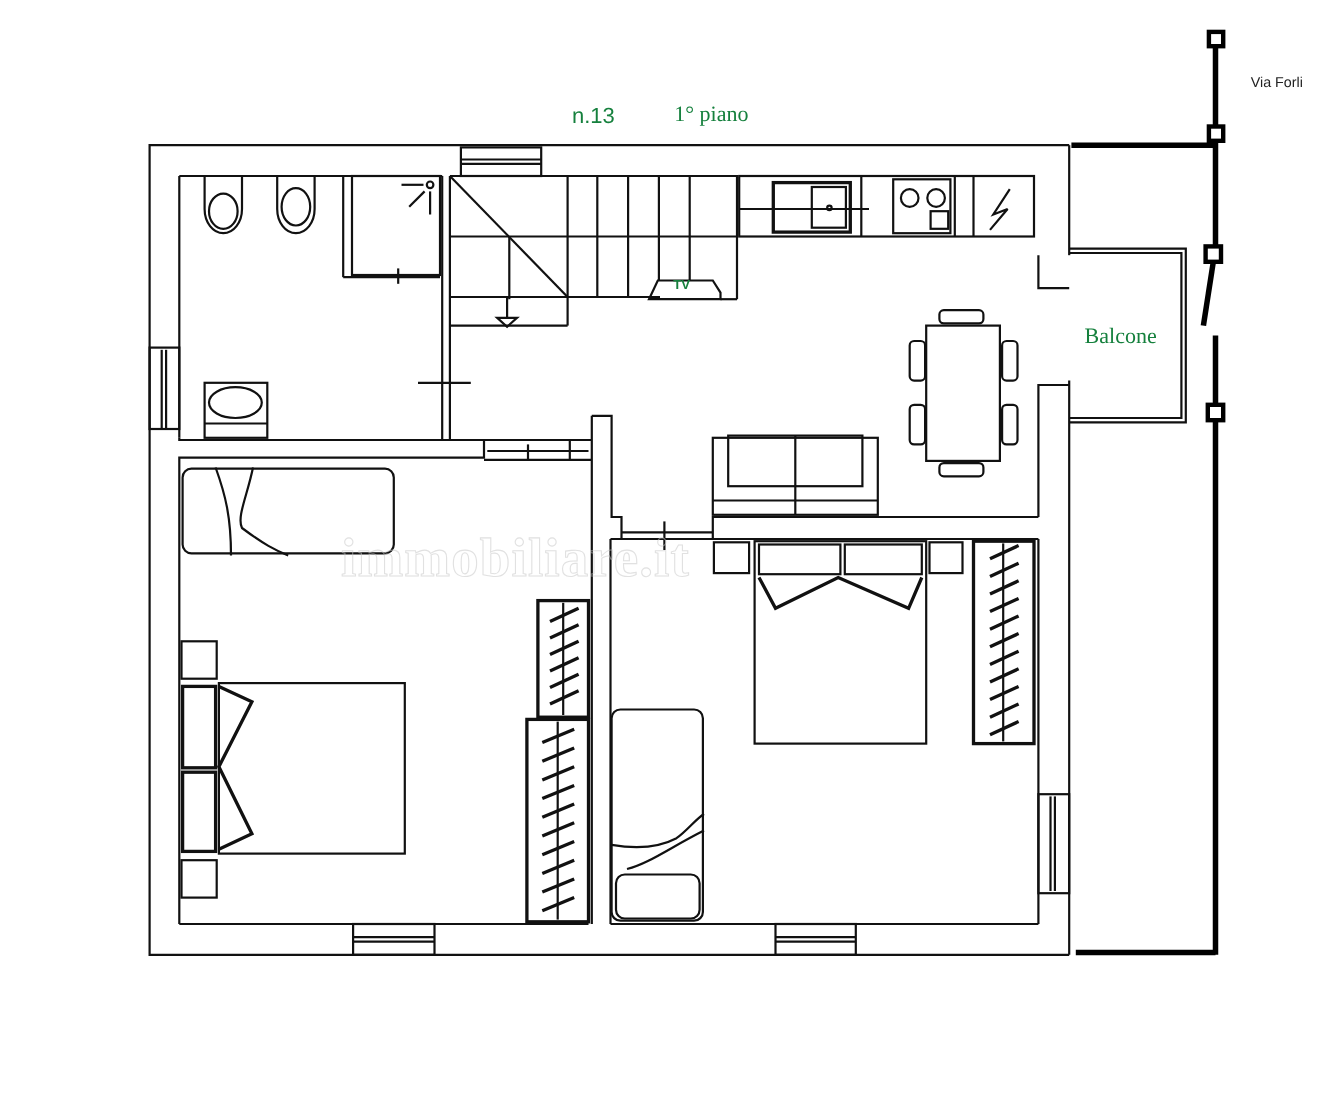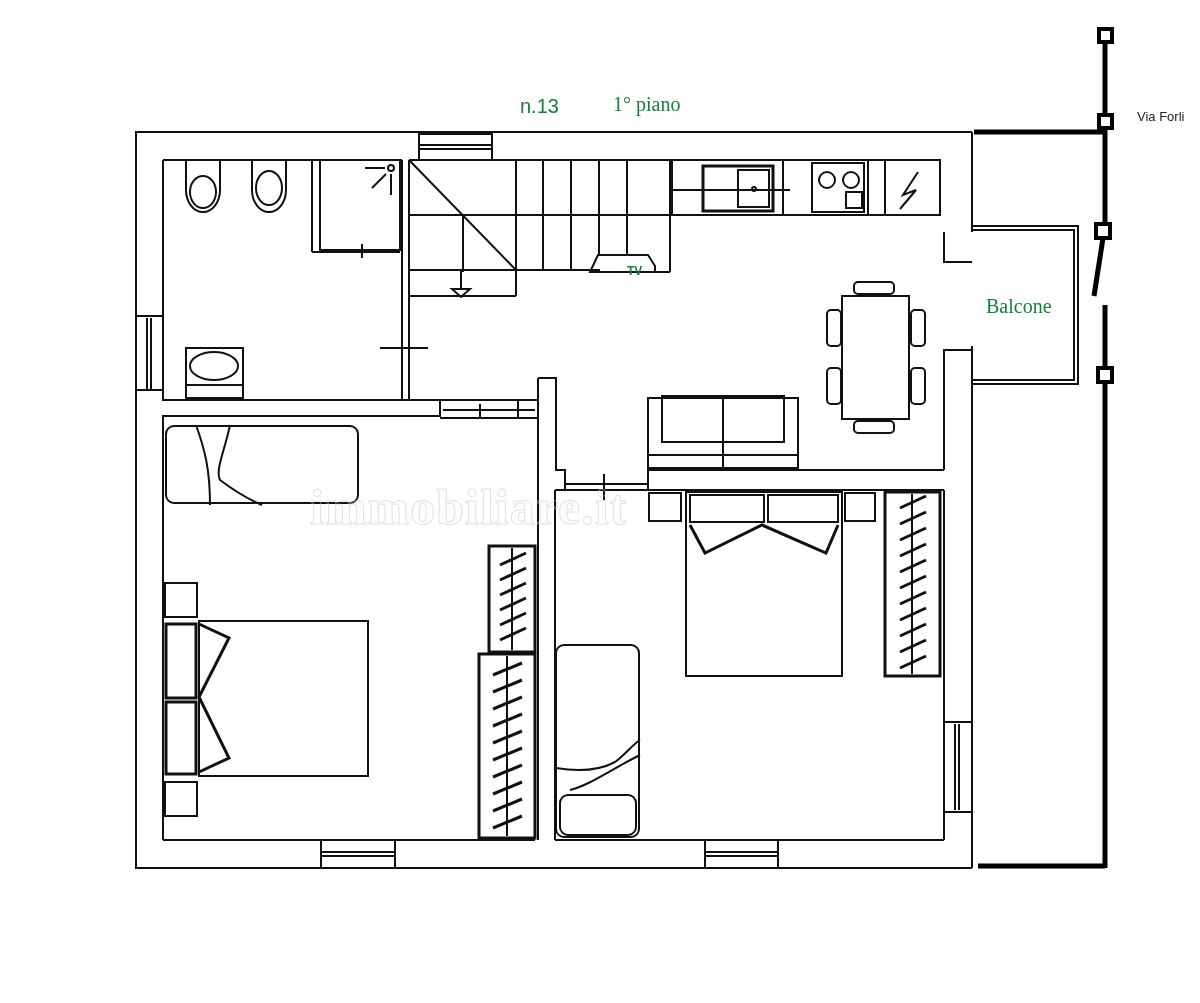--- a/index.html
+++ b/index.html
@@ -1,20 +1,20 @@
 <!DOCTYPE html>
 <html><head>
 <meta charset="utf-8">
 <style>
   html, body { margin: 0; padding: 0; background: #ffffff; }
   body { width: 1200px; height: 1003px; position: relative; overflow: hidden; font-family: "Liberation Sans", sans-serif; }
   .plan { position: absolute; left: 0; top: 0; width: 1200px; height: 1003px; }
   .lbl { position: absolute; color: #15803d; white-space: nowrap; }
   .lbl-sans { font-family: "Liberation Sans", sans-serif; font-size: 20px; }
-  .lbl-street { font-family: "Liberation Sans", sans-serif; font-size: 13px; color: #222; margin-top: 42px; }
+  .lbl-street { font-family: "Liberation Sans", sans-serif; font-size: 13px; color: #222; }
   .lbl-serif { font-family: "Liberation Serif", serif; font-size: 20px; margin-top: 20px; }
   .watermark { position: absolute; left: 310px; top: 478px; font-family: Liberation Serif, serif; font-weight: bold;
                font-size: 50px; color: transparent; -webkit-text-stroke: 1px rgba(200,200,200,0.55); letter-spacing: 1px; }
   .tv-label { font-family: "Liberation Sans", sans-serif; font-weight: bold; font-size: 12px; }
 </style>
 </head>
 <body>
 
 <div class="plan">
 <svg width="1200" height="1003" viewBox="0 0 1200 1003" xmlns="http://www.w3.org/2000/svg">
@@ -245,13 +245,13 @@
   </g>
 </svg>
 </div>
 
 <div class="watermark">immobiliare.it</div>
 
 <div class="lbl lbl-sans" style="left:520px; top:95px;">n.13</div>
 <div class="lbl lbl-sans" style="left:613px; top:93px;font-family:Liberation Serif, serif;">1° piano</div>
 <div class="lbl lbl-street" style="left:1137px; top:67px;">Via Forli</div>
 <div class="lbl lbl-serif" style="left:986px; top:275px;">Balcone</div>
-<div class="lbl tv-label" style="left:612px; top:264px;margin-left:15px;">TV</div>
+<div class="lbl tv-label" style="left:612px; top:252px;">TV</div>
 
 </body></html>

